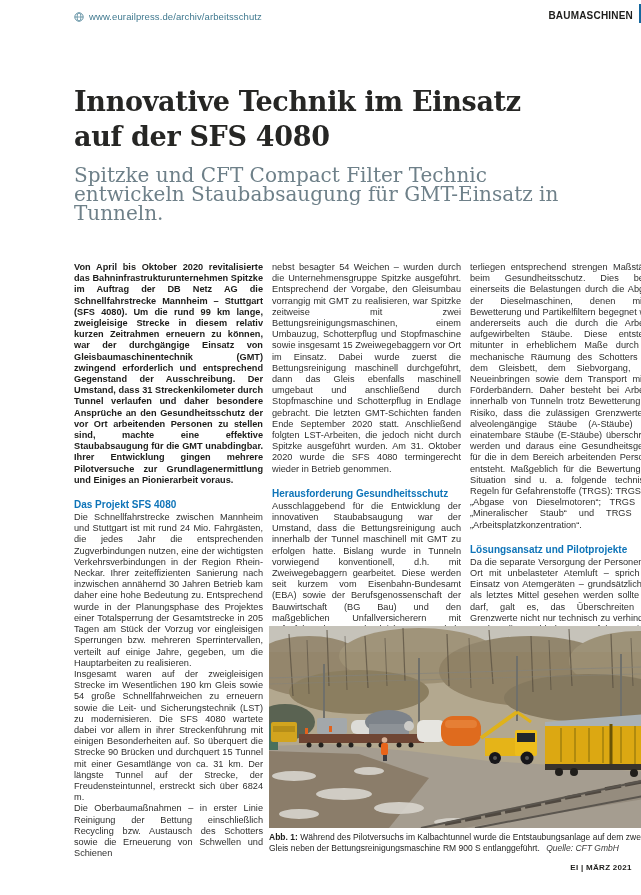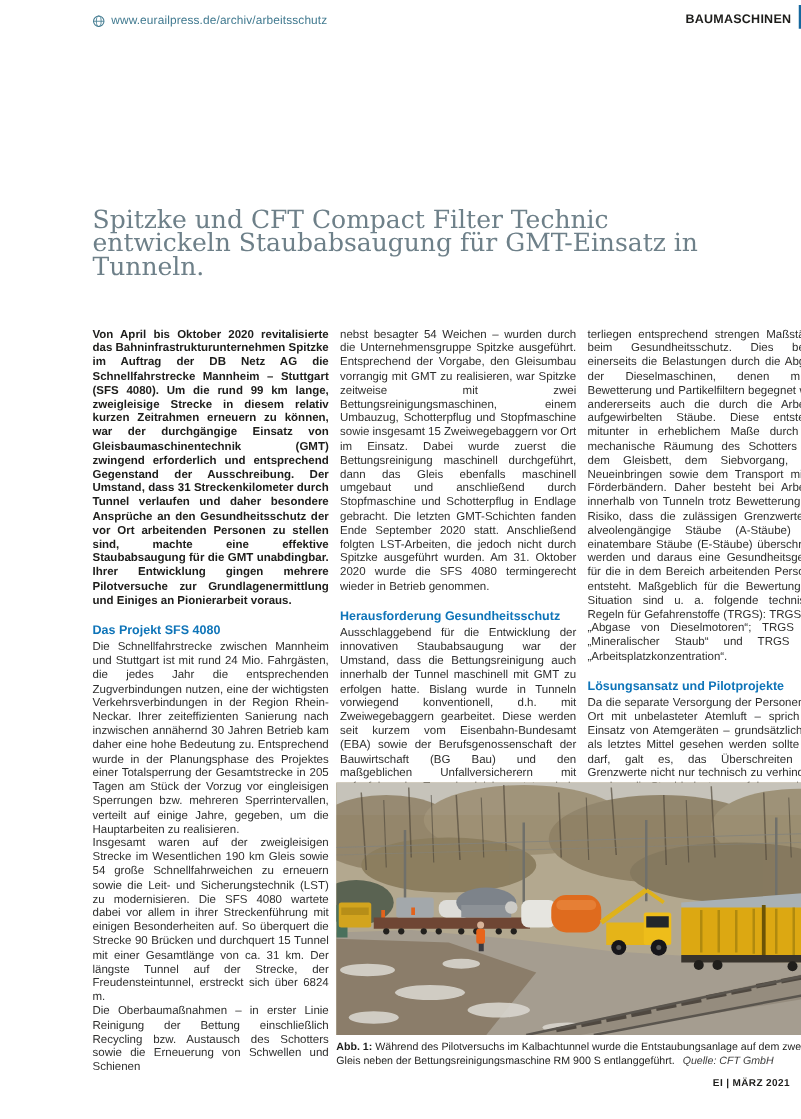--- a/index.html
+++ b/index.html
@@ -64,20 +64,22 @@
       <circle cx="6" cy="6" r="5" fill="none" stroke="#40798f" stroke-width="1"></circle>
       <ellipse cx="6" cy="6" rx="2.3" ry="5" fill="none" stroke="#40798f" stroke-width="0.8"></ellipse>
       <line x1="1" y1="6" x2="11" y2="6" stroke="#40798f" stroke-width="0.8"></line>
     </svg>
     <span>www.eurailpress.de/archiv/arbeitsschutz</span>
   </a>
   <div class="header-cat">BAUMASCHINEN</div>
   <div class="top-bar"></div>
 
   <h1 class="title">
+    <span style="display:block;">Innovative Technik im Einsatz</span>
+    <span style="display:block;">auf der SFS 4080</span>
   </h1>
   <p class="subtitle">Spitzke und CFT Compact Filter Technic entwickeln Staubabsaugung für GMT-Einsatz in Tunneln.</p>
 
   <div class="col col1">
     <p class="intro">Von April bis Oktober 2020 revitalisierte das Bahninfrastrukturunternehmen Spitzke im Auftrag der DB Netz AG die Schnellfahrstrecke Mannheim – Stuttgart (SFS 4080). Um die rund 99 km lange, zweigleisige Strecke in diesem relativ kurzen Zeitrahmen erneuern zu können, war der durchgängige Einsatz von Gleisbaumaschinentechnik (GMT) zwingend erforderlich und entsprechend Gegenstand der Ausschreibung. Der Umstand, dass 31 Streckenkilometer durch Tunnel verlaufen und daher besondere Ansprüche an den Gesundheitsschutz der vor Ort arbeitenden Personen zu stellen sind, machte eine effektive Staubabsaugung für die GMT unabdingbar. Ihrer Entwicklung gingen mehrere Pilotversuche zur Grundlagenermittlung und Einiges an Pionierarbeit voraus.</p>
     <h2>Das Projekt SFS 4080</h2>
     <p>Die Schnellfahrstrecke zwischen Mannheim und Stuttgart ist mit rund 24 Mio. Fahrgästen, die jedes Jahr die entsprechenden Zugverbindungen nutzen, eine der wichtigsten Verkehrsverbindungen in der Region Rhein-Neckar. Ihrer zeiteffizienten Sanierung nach inzwischen annähernd 30 Jahren Betrieb kam daher eine hohe Bedeutung zu. Entsprechend wurde in der Planungsphase des Projektes einer Totalsperrung der Gesamtstrecke in 205 Tagen am Stück der Vorzug vor eingleisigen Sperrungen bzw. mehreren Sperrintervallen, verteilt auf einige Jahre, gegeben, um die Hauptarbeiten zu realisieren.</p>
     <p>Insgesamt waren auf der zweigleisigen Strecke im Wesentlichen 190 km Gleis sowie 54 große Schnellfahrweichen zu erneuern sowie die Leit- und Sicherungstechnik (LST) zu modernisieren. Die SFS 4080 wartete dabei vor allem in ihrer Streckenführung mit einigen Besonderheiten auf. So überquert die Strecke 90 Brücken und durchquert 15 Tunnel mit einer Gesamtlänge von ca. 31 km. Der längste Tunnel auf der Strecke, der Freudensteintunnel, erstreckt sich über 6824 m.</p>
     <p>Die Oberbaumaßnahmen – in erster Linie Reinigung der Bettung einschließlich Recycling bzw. Austausch des Schotters sowie die Erneuerung von Schwellen und Schienen</p>
   </div>

